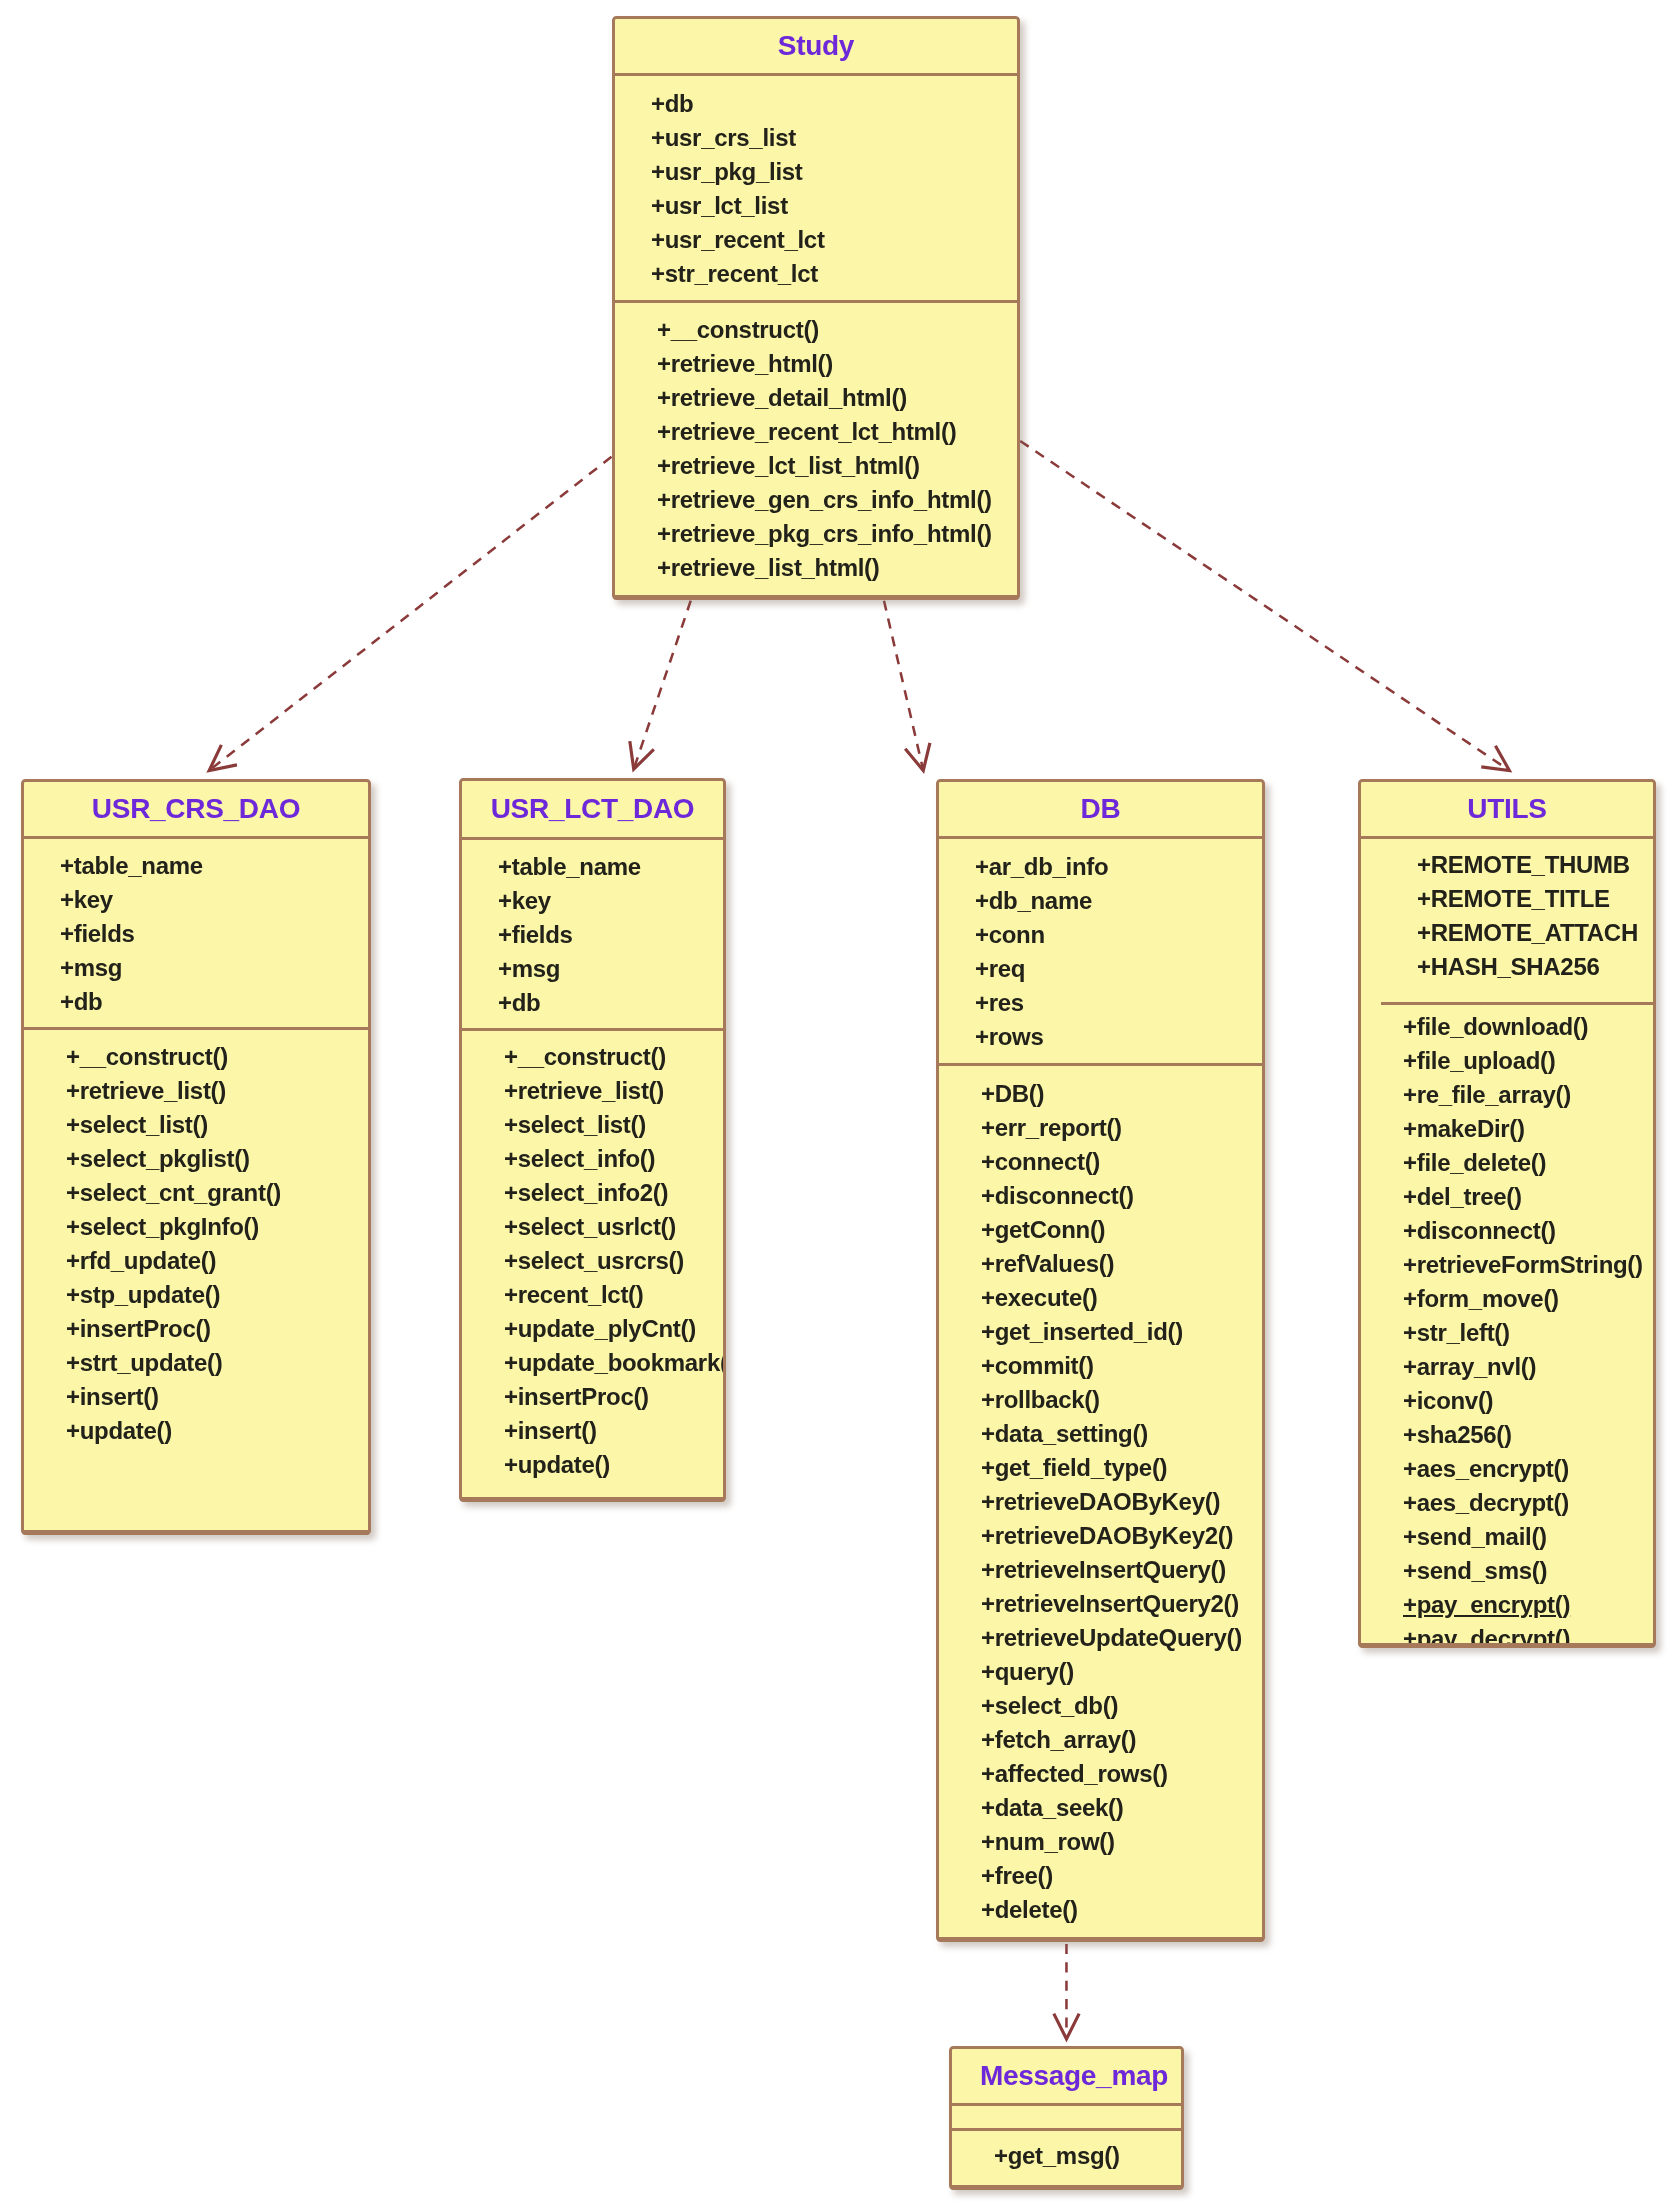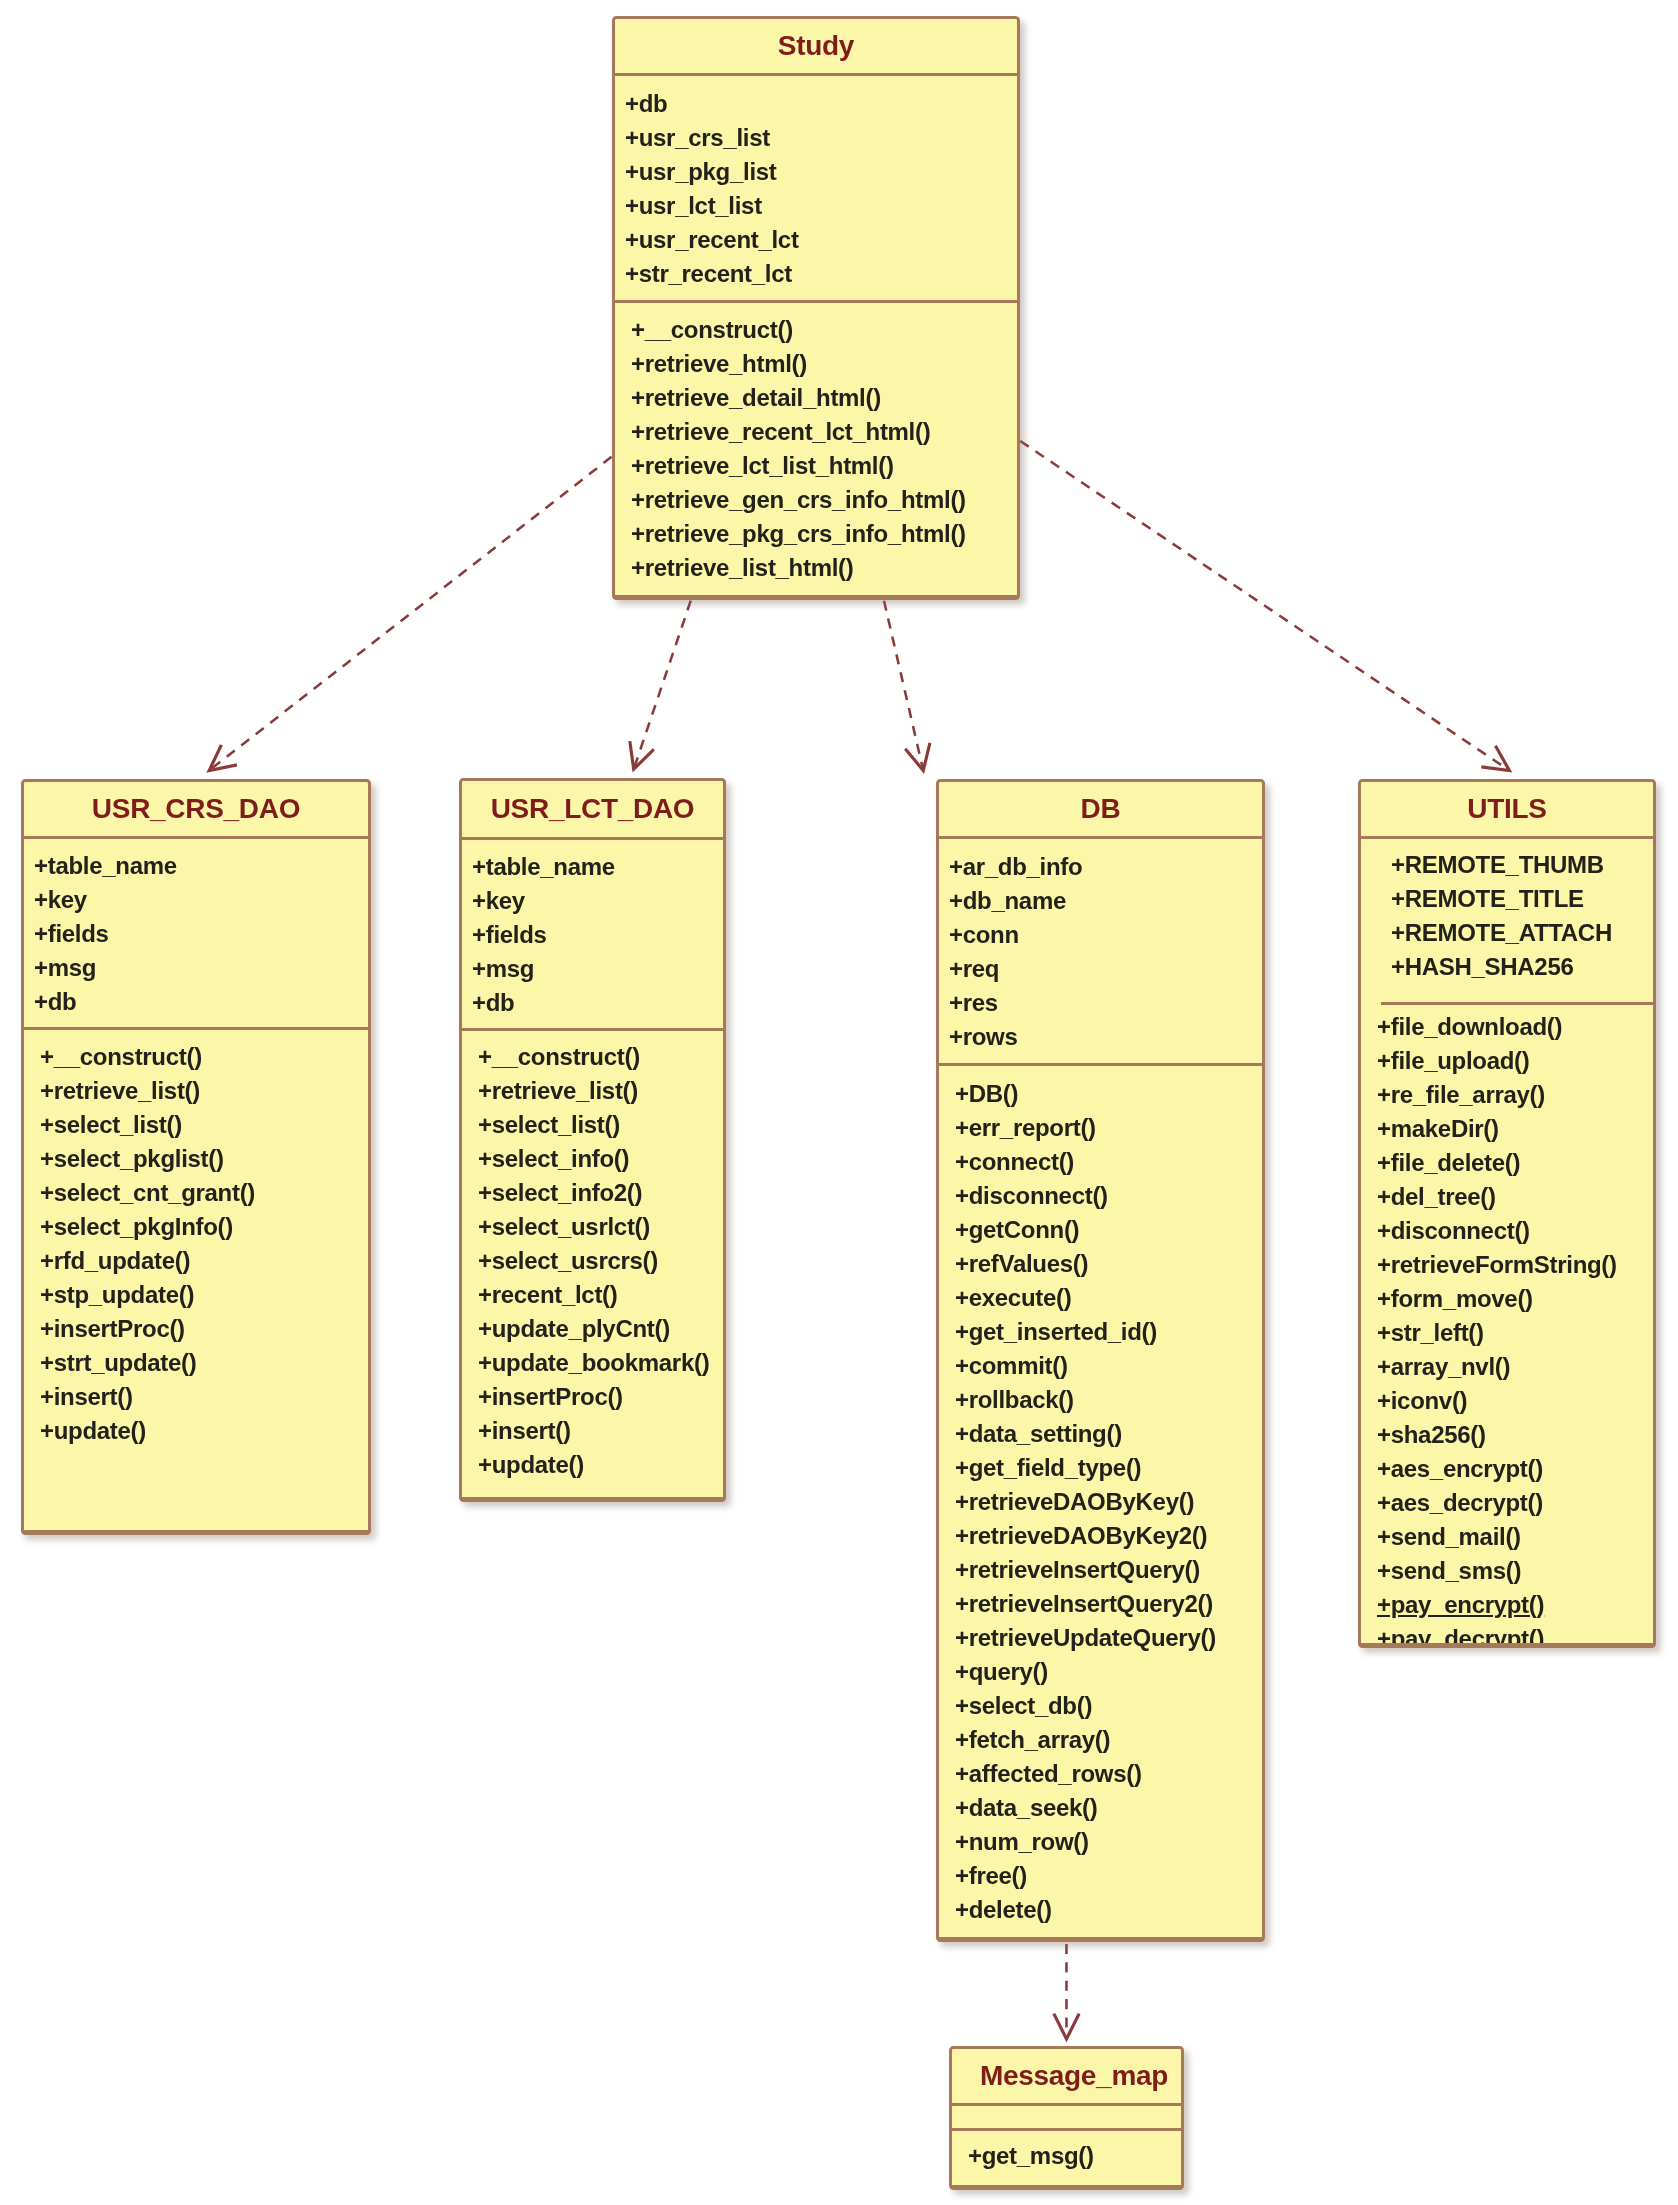--- a/index.html
+++ b/index.html
@@ -22,27 +22,27 @@
     box-shadow:4.4px 5px 6.3px rgba(125,105,90,0.35);
     display:flex;
     flex-direction:column;
   }
   .uml-title{
     box-sizing:border-box;
     border-bottom:3.2px solid #A5795A;
     font-weight:bold;
     font-size:28px;
     letter-spacing:-0.3px;
-    color:#7f1d1d;
+    color:#6d28d9;
     display:flex;align-items:center;justify-content:center;
     flex:none;
   }
   .uml-compartment{
     box-sizing:border-box;
-    padding-left:10px;
+    padding-left:36px;
     flex:none;
     overflow:hidden;
   }
   .uml-compartment.with-sep{border-bottom:3.2px solid #A5795A;}
   .uml-compartment.grow{flex:1 1 auto;margin-left:6px;}
   .uml-item{
     font-size:24px;
     font-weight:700;
     color:#22221a;
     line-height:34px;

